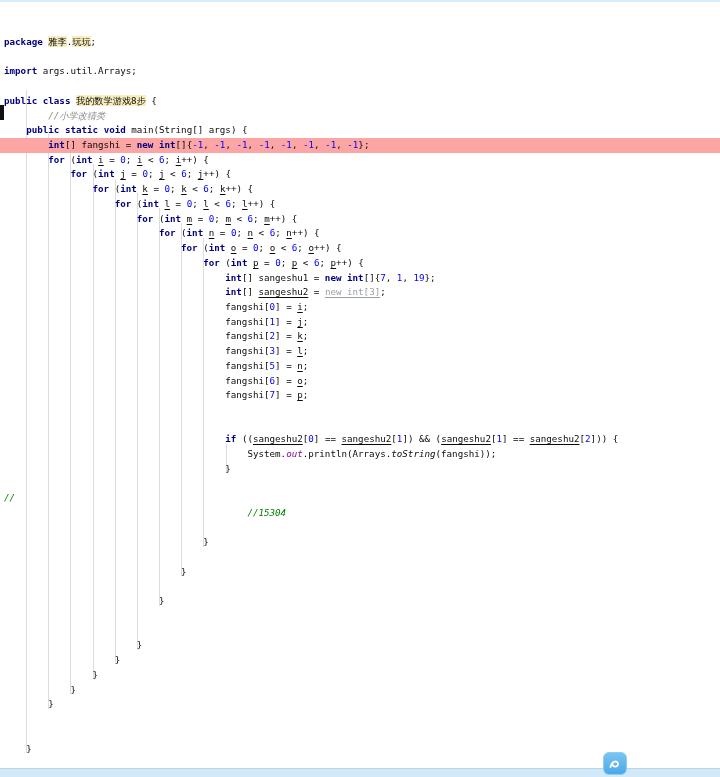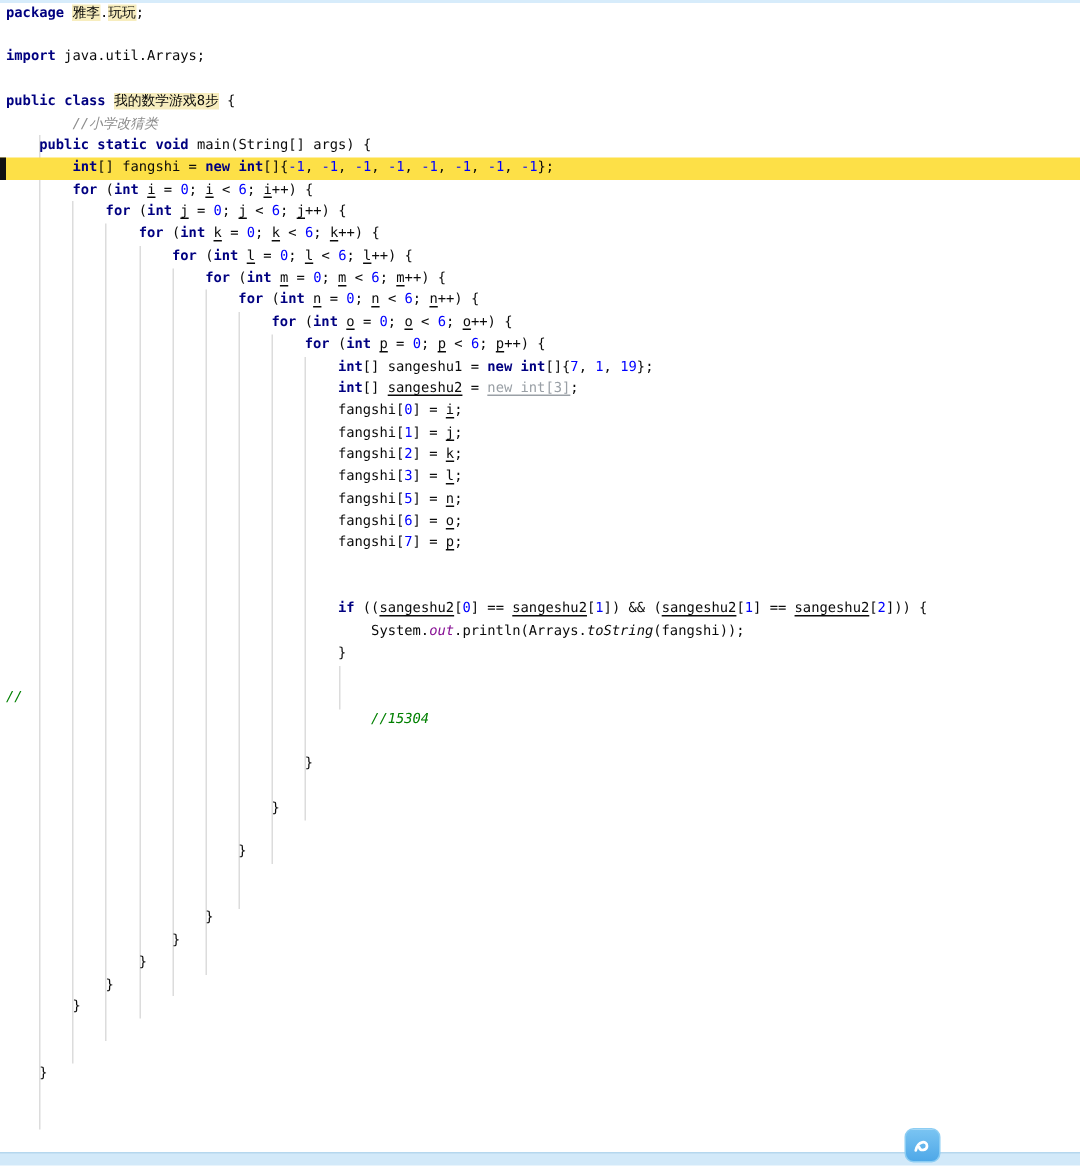--- a/index.html
+++ b/index.html
@@ -5,23 +5,23 @@
   html,body{margin:0;padding:0;}
   body{
     width:720px;height:777px;overflow:hidden;background:#ffffff;
     font-family:"DejaVu Sans Mono","Liberation Mono",monospace;
     position:relative;
   }
   #top-strip{position:absolute;top:0;left:0;width:720px;height:2px;background:#d7ecfb;}
   #editor{position:absolute;top:2px;left:0;width:720px;height:767px;font-size:9.2px;}
   #guides{position:absolute;inset:0;z-index:1;}
   .guide{position:absolute;width:1px;background:#dcdcdc;}
-  #code-lines{position:absolute;inset:0;z-index:2;}
+  #code-lines{position:absolute;inset:0;z-index:2;margin-top:33px;}
   .code-line{height:14.72px;line-height:14.72px;white-space:pre;color:#0a0a0a;padding-left:4px;}
-  .code-line.selected{background:#fde047;}
+  .code-line.selected{background:#fca5a5;}
   #caret{position:absolute;left:0;width:4px;height:14.72px;background:#111;z-index:4;}
   
   .k{color:#000080;font-weight:bold;}
   .n{color:#0000ff;}
   .c1{color:#8c8c8c;font-style:italic;}
   .c2{color:#008000;font-style:italic;}
   .v{text-decoration:underline;text-underline-offset:1.5px;text-decoration-thickness:1px;}
   .sf{color:#871094;font-style:italic;}
   .sm{font-style:italic;}
   .g{color:#9aa0a6;text-decoration:underline;text-underline-offset:1.5px;}
@@ -48,21 +48,21 @@
       <div class="guide" style="left: 114.8px; top: 176.64px; height: 485.76px;"></div>
       <div class="guide" style="left: 136.96px; top: 191.36px; height: 456.32px;"></div>
       <div class="guide" style="left: 159.12px; top: 206.08px; height: 397.44px;"></div>
       <div class="guide" style="left: 181.28px; top: 220.8px; height: 353.28px;"></div>
       <div class="guide" style="left: 203.44px; top: 235.52px; height: 309.12px;"></div>
       <div class="guide" style="left: 225.6px; top: 441.6px; height: 29.44px;"></div>
     </div>
   <div id="code-lines">
       <div class="code-line"><span class="k">package</span><span> </span><span class="h">雅李</span><span>.</span><span class="h">玩玩</span><span>;</span></div>
       <div class="code-line"></div>
-      <div class="code-line"><span class="k">import</span><span> java.util.Arrays;</span></div>
+      <div class="code-line"><span class="k">import</span><span> args.util.Arrays;</span></div>
       <div class="code-line"></div>
       <div class="code-line"><span class="k">public</span><span> </span><span class="k">class</span><span> </span><span class="h">我的数学游戏8步</span><span> {</span></div>
       <div class="code-line"><span>        </span><span class="c1">//小学改猜类</span></div>
       <div class="code-line"><span>    </span><span class="k">public</span><span> </span><span class="k">static</span><span> </span><span class="k">void</span><span> main(String[] args) {</span></div>
       <div class="code-line selected"><span>        </span><span class="k">int</span><span>[] fangshi = </span><span class="k">new</span><span> </span><span class="k">int</span><span>[]{</span><span class="n">-1</span><span>, </span><span class="n">-1</span><span>, </span><span class="n">-1</span><span>, </span><span class="n">-1</span><span>, </span><span class="n">-1</span><span>, </span><span class="n">-1</span><span>, </span><span class="n">-1</span><span>, </span><span class="n">-1</span><span>};</span></div>
       <div class="code-line"><span>        </span><span class="k">for</span><span> (</span><span class="k">int</span><span> </span><span class="v">i</span><span> = </span><span class="n">0</span><span>; </span><span class="v">i</span><span> &lt; </span><span class="n">6</span><span>; </span><span class="v">i</span><span>++) {</span></div>
       <div class="code-line"><span>            </span><span class="k">for</span><span> (</span><span class="k">int</span><span> </span><span class="v">j</span><span> = </span><span class="n">0</span><span>; </span><span class="v">j</span><span> &lt; </span><span class="n">6</span><span>; </span><span class="v">j</span><span>++) {</span></div>
       <div class="code-line"><span>                </span><span class="k">for</span><span> (</span><span class="k">int</span><span> </span><span class="v">k</span><span> = </span><span class="n">0</span><span>; </span><span class="v">k</span><span> &lt; </span><span class="n">6</span><span>; </span><span class="v">k</span><span>++) {</span></div>
       <div class="code-line"><span>                    </span><span class="k">for</span><span> (</span><span class="k">int</span><span> </span><span class="v">l</span><span> = </span><span class="n">0</span><span>; </span><span class="v">l</span><span> &lt; </span><span class="n">6</span><span>; </span><span class="v">l</span><span>++) {</span></div>
       <div class="code-line"><span>                        </span><span class="k">for</span><span> (</span><span class="k">int</span><span> </span><span class="v">m</span><span> = </span><span class="n">0</span><span>; </span><span class="v">m</span><span> &lt; </span><span class="n">6</span><span>; </span><span class="v">m</span><span>++) {</span></div>

